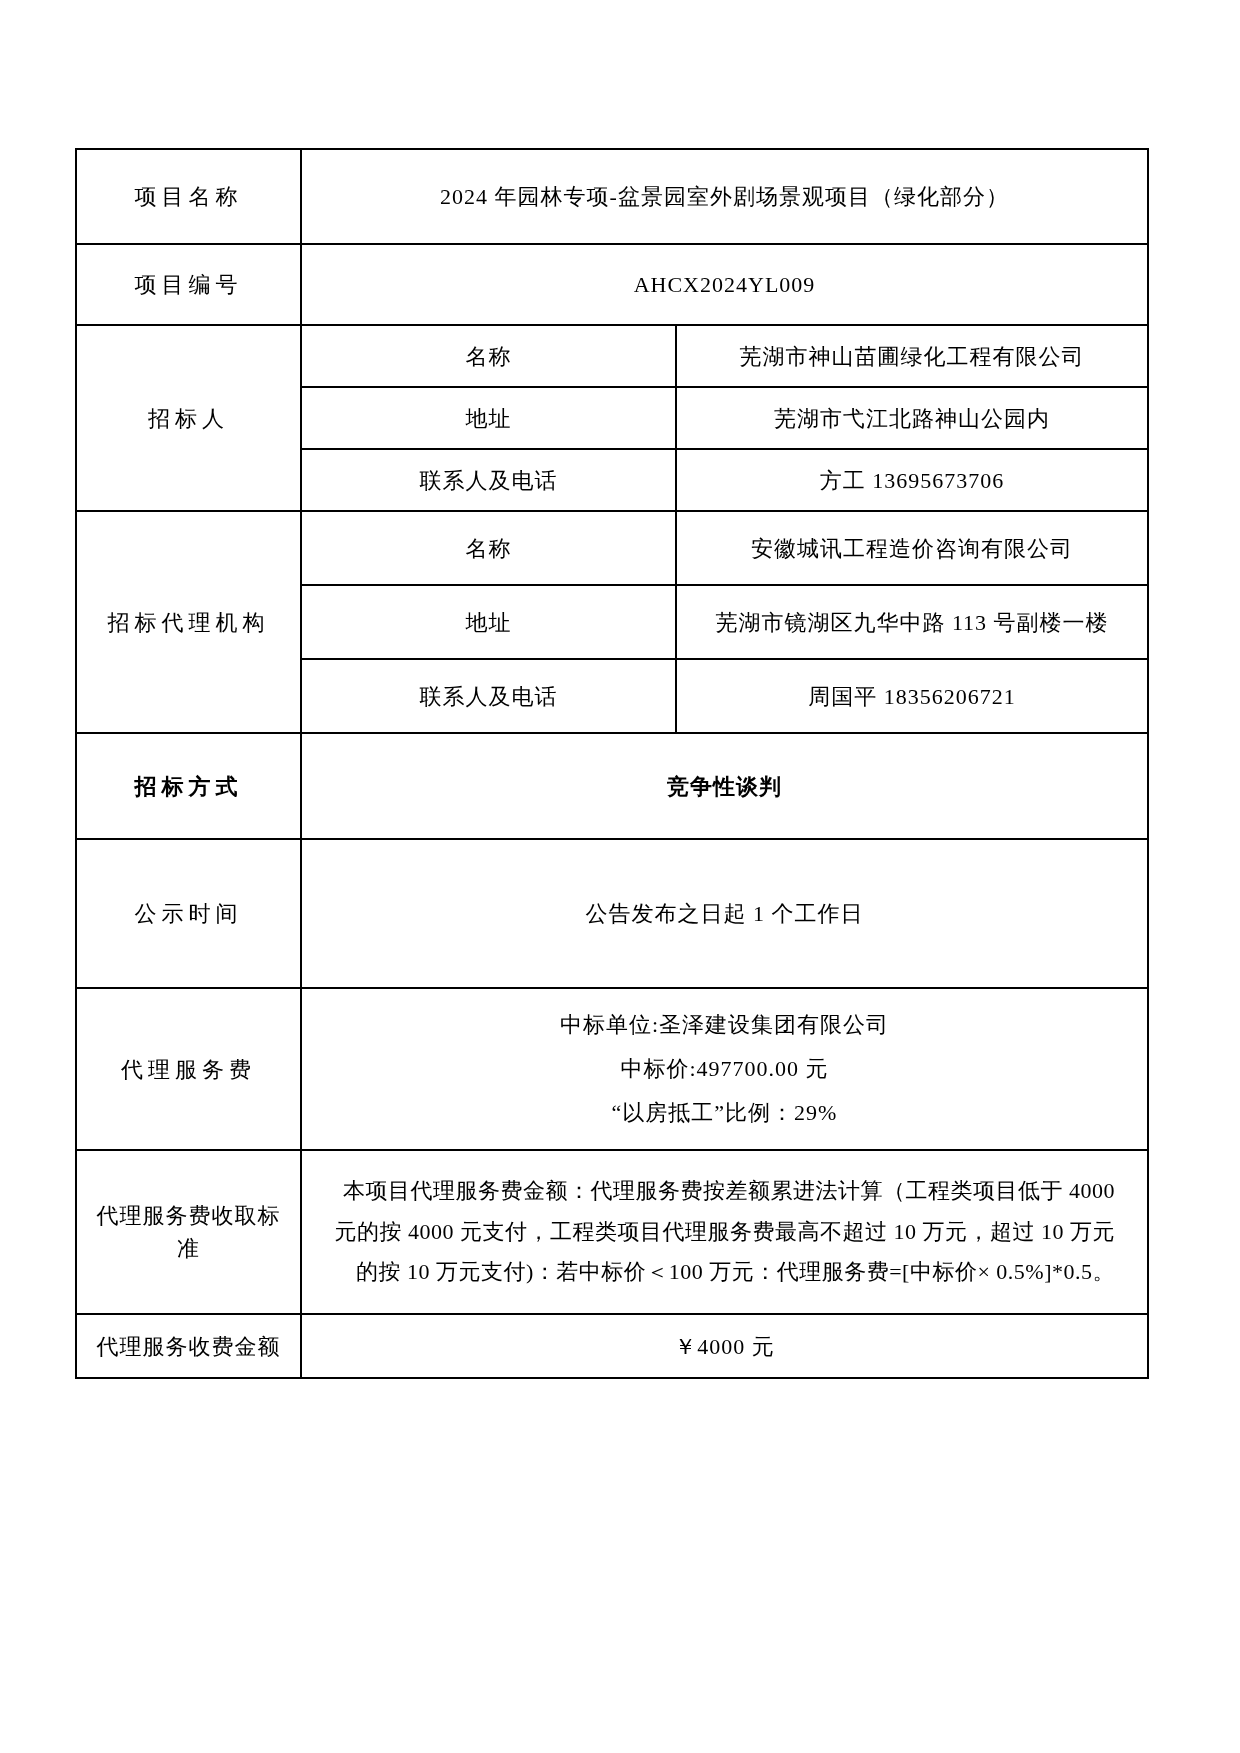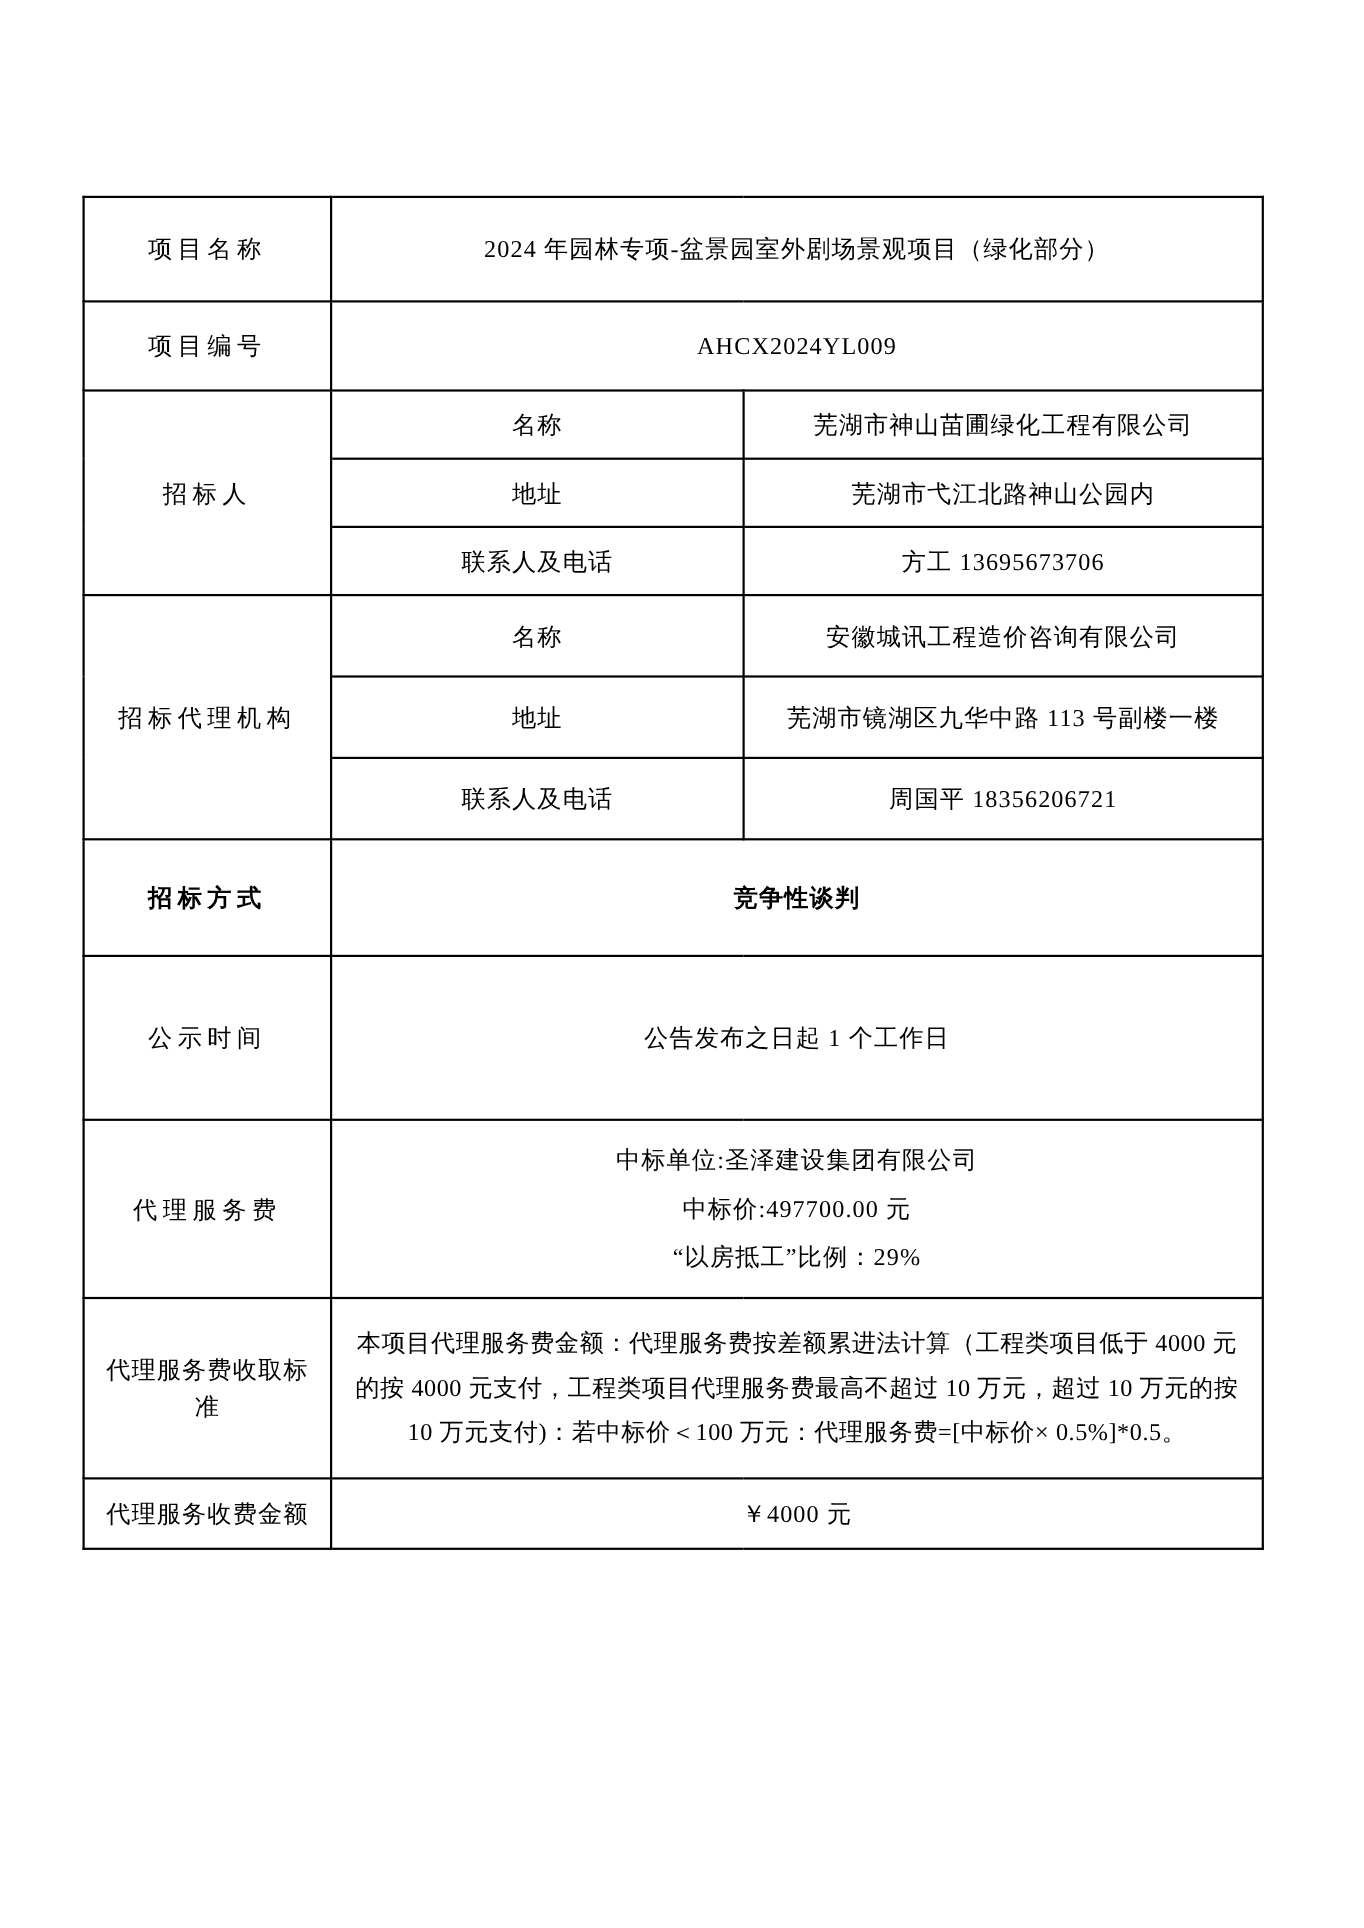--- a/index.html
+++ b/index.html
@@ -19,21 +19,20 @@
   table.info-table {
     position: absolute;
     left: 75px;
     top: 148px;
     width: 1072px;
     border-collapse: collapse;
     table-layout: fixed;
     font-size: 22px;
     letter-spacing: 1px;
     line-height: 1.5;
-    margin-top: 30px;
   }
   .info-table td {
     border: 2px solid #000000;
     text-align: center;
     vertical-align: middle;
     padding: 6px 12px;
     word-break: break-all;
   }
   .col1 { width: 225px; }
   .col2 { width: 375px; }
@@ -44,22 +43,22 @@
   tr.r3, tr.r4, tr.r5 { height: 62px; }
   tr.r6, tr.r7, tr.r8 { height: 74px; }
   tr.r9  { height: 106px; font-weight: bold; }
   tr.r10 { height: 149px; }
   tr.r11 { height: 162px; }
   tr.r12 { height: 164px; }
   tr.r13 { height: 64px; }
 
   td.head-label { letter-spacing: 5px; }
   td.fee-standard-cell {
-    text-align: center;
-    padding: 10px 18px;
+    text-align: right;
+    padding: 10px 32px;
     line-height: 1.85;
     letter-spacing: 0.5px;
   }
   .award-lines { line-height: 2.0; }
 </style>
 </head>
 <body>
 
 <div class="page">
   <table class="info-table">

